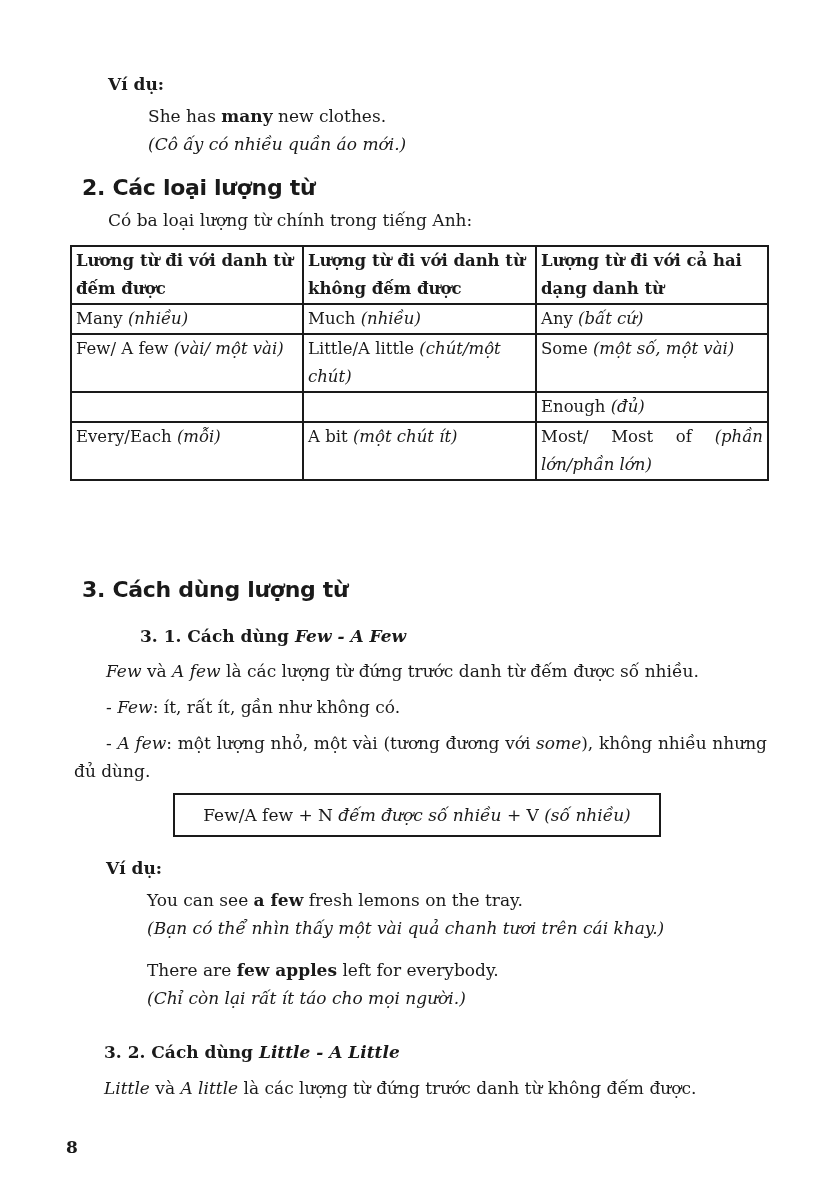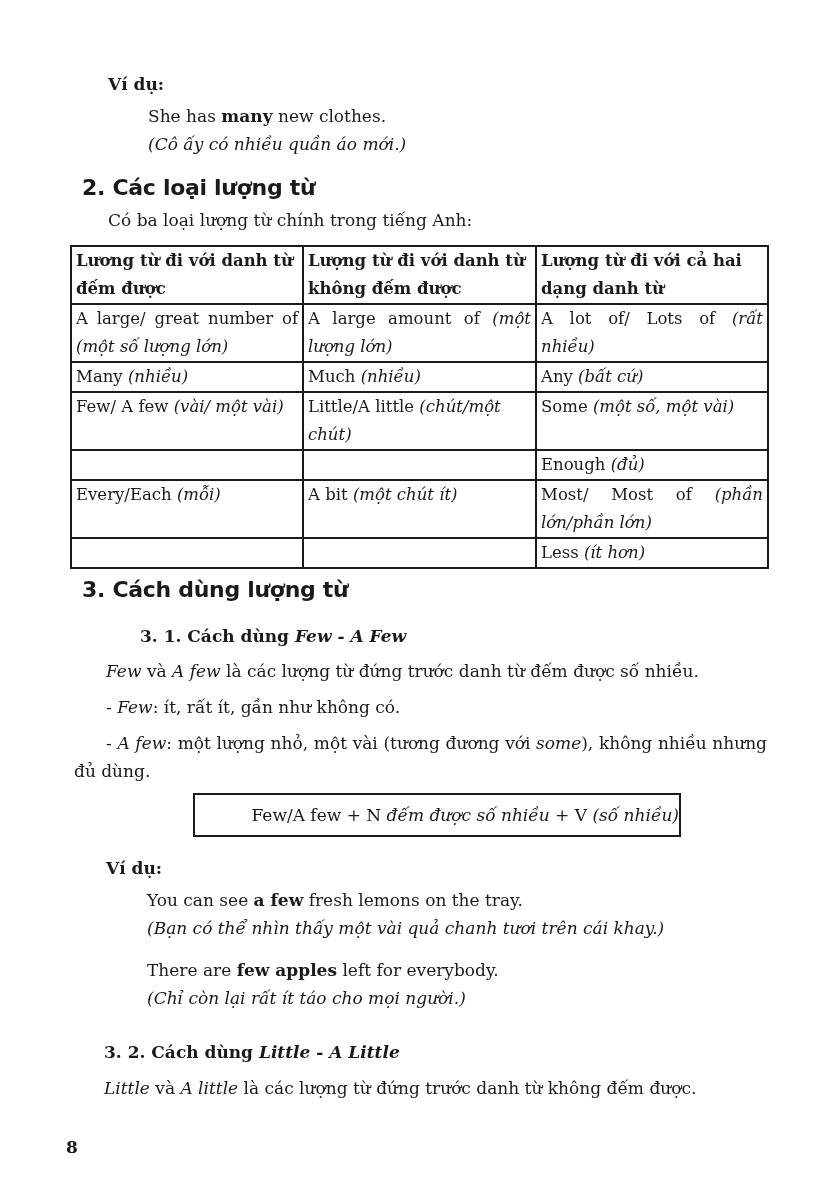--- a/index.html
+++ b/index.html
@@ -9,21 +9,21 @@
   .serif { font-family:"DejaVu Serif", "Liberation Serif", serif; font-size:17px; line-height:28px; }
   .sans-h { font-family:"DejaVu Sans", "Liberation Sans", sans-serif; font-weight:bold; font-size:22px; letter-spacing:-0.3px; }
   .bold { font-weight:bold; }
   .it { font-style:italic; }
   table.q { position:absolute; left:70px; top:245px; width:697px; border-collapse:collapse; table-layout:fixed;
             font-family:"DejaVu Serif","Liberation Serif",serif; font-size:16.5px; line-height:28px; }
   table.q td, table.q th { border:2px solid #1a1a1a; padding:0 4px; vertical-align:top; }
   table.q th { font-weight:bold; text-align:left; }
   table.q td.just { text-align:justify; }
   .formula { position:absolute; left:173px; top:793px; width:488px; height:44px; border:2px solid #1a1a1a;
-             box-sizing:border-box; text-align:right; line-height:40px; font-size:17px;margin-left:20px; }
+             box-sizing:border-box; text-align:center; line-height:40px; font-size:17px; }
 </style>
 </head>
 <body>
 
 <div class="abs serif bold" style="left:108px;top:70px;">Ví dụ:</div>
 <div class="abs serif" style="left:148px;top:102px;">
   <span>She has </span><span class="bold">many</span><span> new clothes.</span>
 </div>
 <div class="abs serif it" style="left:148px;top:130px;">(Cô ấy có nhiều quần áo mới.)</div>
 
@@ -36,48 +36,38 @@
       <col style="width:233px">
       <col style="width:232px">
     </colgroup>
   <tbody>
       <tr>
     <th>Lương từ đi với danh từ đếm được</th>
     <th>Lượng từ đi với danh từ không đếm được</th>
     <th>Lượng từ đi với cả hai dạng danh từ</th>
   </tr>
   <tr>
-    <td class="just"><span>A large/ great number of </span><span class="it">(một số lượng lớn)</span></td>
-    <td class="just"><span>A large amount of </span><span class="it">(một lượng lớn)</span></td>
-    <td class="just"><span>A lot of/ Lots of </span><span class="it">(rất nhiều)</span></td>
-  </tr>
-  <tr>
     <td><span>Many </span><span class="it">(nhiều)</span></td>
     <td><span>Much </span><span class="it">(nhiều)</span></td>
     <td><span>Any </span><span class="it">(bất cứ)</span></td>
   </tr>
   <tr>
     <td class="just"><span>Few/ A few </span><span class="it">(vài/ một vài)</span></td>
     <td><span>Little/A little </span><span class="it">(chút/một chút)</span></td>
     <td><span>Some </span><span class="it">(một số, một vài)</span></td>
   </tr>
   <tr>
     <td></td>
     <td></td>
     <td><span>Enough </span><span class="it">(đủ)</span></td>
   </tr>
   <tr>
     <td><span>Every/Each </span><span class="it">(mỗi)</span></td>
     <td><span>A bit </span><span class="it">(một chút ít)</span></td>
     <td class="just"><span>Most/ Most of </span><span class="it">(phần lớn/phần lớn)</span></td>
-  </tr>
-  <tr>
-    <td></td>
-    <td></td>
-    <td><span>Less </span><span class="it">(ít hơn)</span></td>
   </tr>
 </tbody>
   </table>
 
 <div class="abs sans-h" style="left:82px;top:577px;">3. Cách dùng lượng từ</div>
 
 <div class="abs serif bold" style="left:118px;top:622px;margin-left:22px;">
   <span>3. 1. Cách dùng </span><span class="it">Few - A Few</span>
 </div>
 

